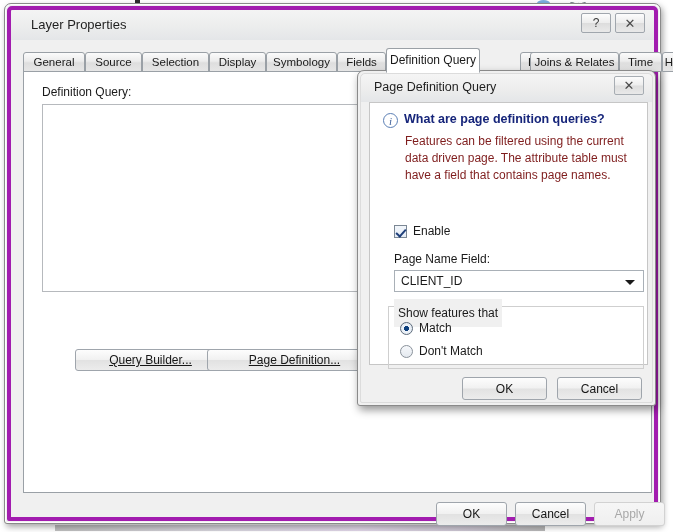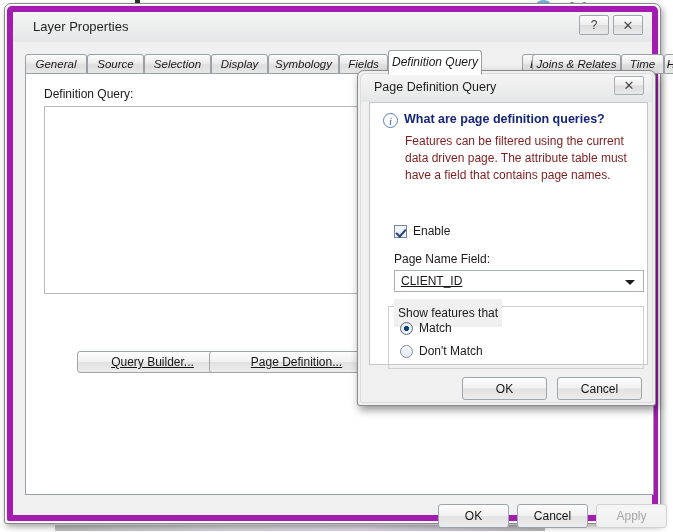--- a/index.html
+++ b/index.html
@@ -68,21 +68,21 @@
     border-radius: 7px 7px 3px 3px;
     box-shadow: 0 0 0 1px #ffffff inset, 2px 3px 6px rgba(0,0,0,0.35);
     box-sizing: border-box;
   }
   #layer-props-inner {
     position: absolute;
     left: 2px; top: 2px;
     right: 2px; bottom: 2px;
     background: #f0f0f0;
     border-radius: 5px 5px 2px 2px;
-    border: 6px solid #a21caf;
+    border: 4px solid #a21caf;
     box-sizing: border-box;
   }
   #titlebar {
     position: absolute;
     left: 0; top: 0;
     width: 100%; height: 30px;
     background: linear-gradient(180deg,#f4f4f4 0%, #eceded 55%, #e4e6e8 100%);
     border-radius: 5px 5px 0 0;
   }
   #window-title {
@@ -112,21 +112,21 @@
     font-family: "Liberation Sans", sans-serif;
     font-size: 13px;
     color: #4b4b4b;
     font-weight: normal;
   }
 
   
   #tabstrip {
     position: absolute;
     left: 12px; top: 38px;
-    width: 629px; height: 24px; font-style: italic;
+    width: 629px; height: 24px;
   }
   .tab {
     position: absolute;
     top: 4px;
     height: 20px;
     background: linear-gradient(180deg,#fbfbfb 0%, #ececec 45%, #dedede 55%, #e6e6e6 100%);
     border: 1px solid #9aa0a6;
     border-bottom: 1px solid #9aa0a6;
     border-radius: 3px 3px 0 0;
     font-size: 11.5px;
@@ -344,21 +344,20 @@
     background: #ffffff;
     border: 1px solid #a9b0b7;
     box-sizing: border-box;
     cursor: pointer;
   }
   #pagename-value {
     position: absolute;
     left: 6px; top: 3px;
     font-size: 12px;
     color: #1a1a1a;
-    text-decoration: underline;
   }
   #combo-arrow {
     position: absolute;
     right: 8px; top: 9px;
     width: 0; height: 0;
     border-left: 5px solid transparent;
     border-right: 5px solid transparent;
     border-top: 5px solid #1a1a1a;
   }
 

